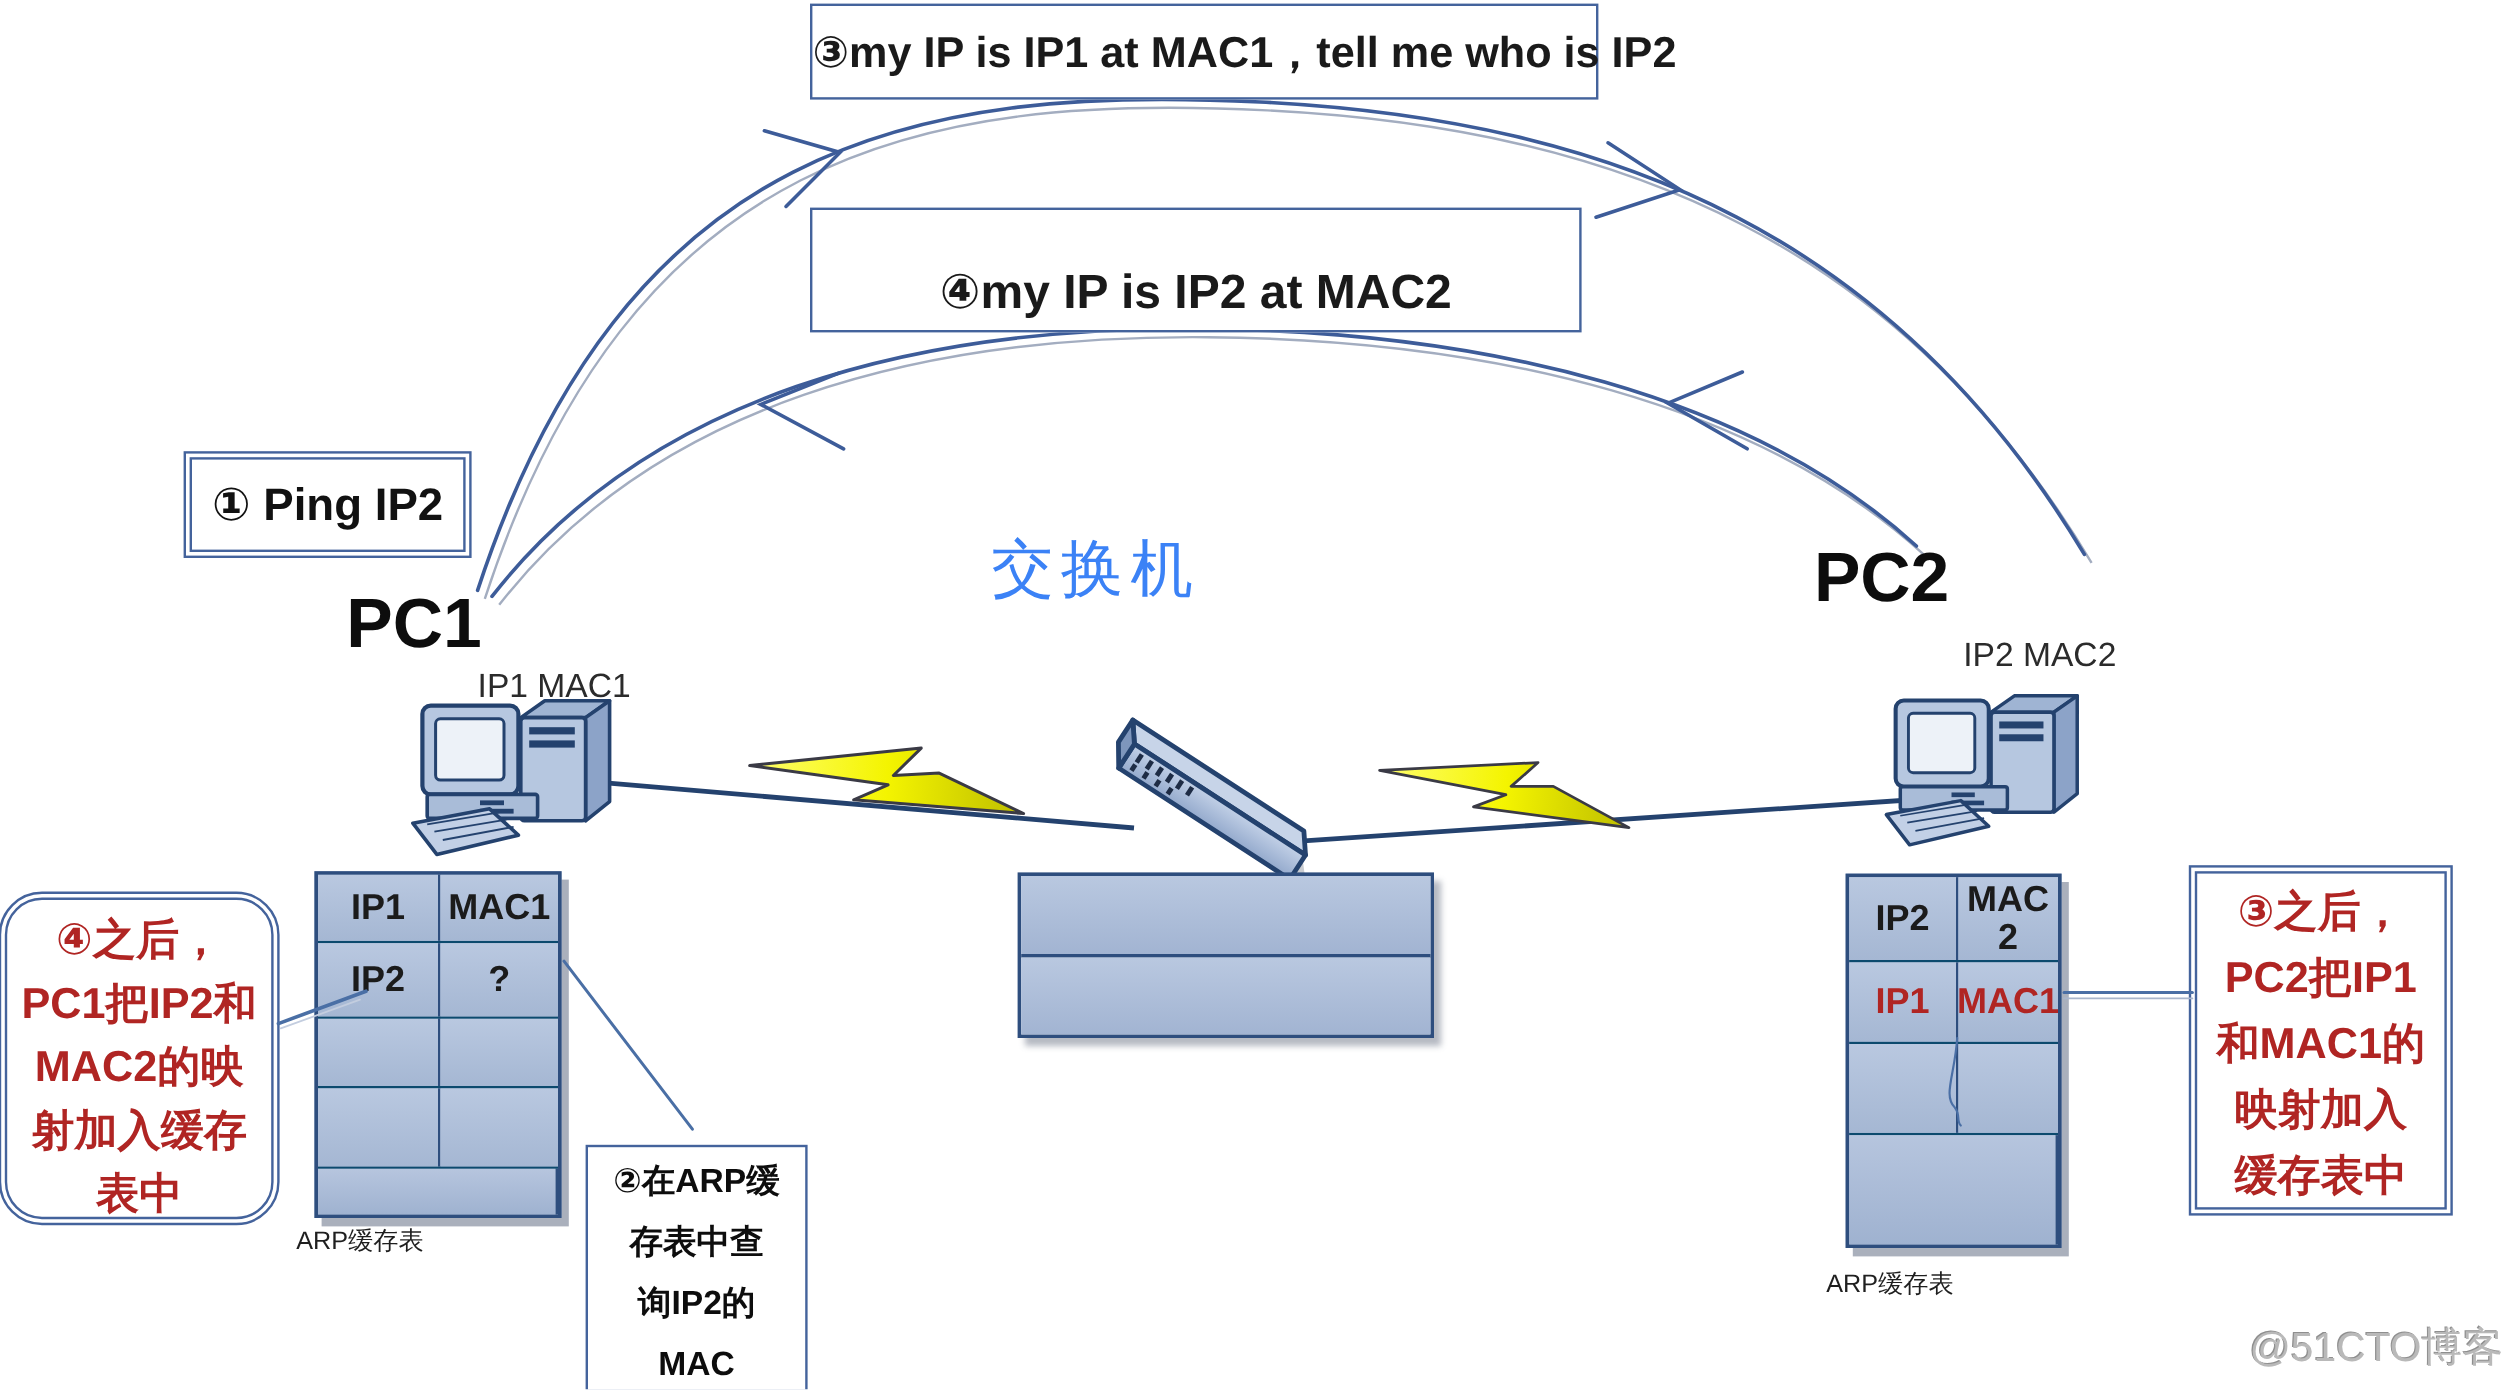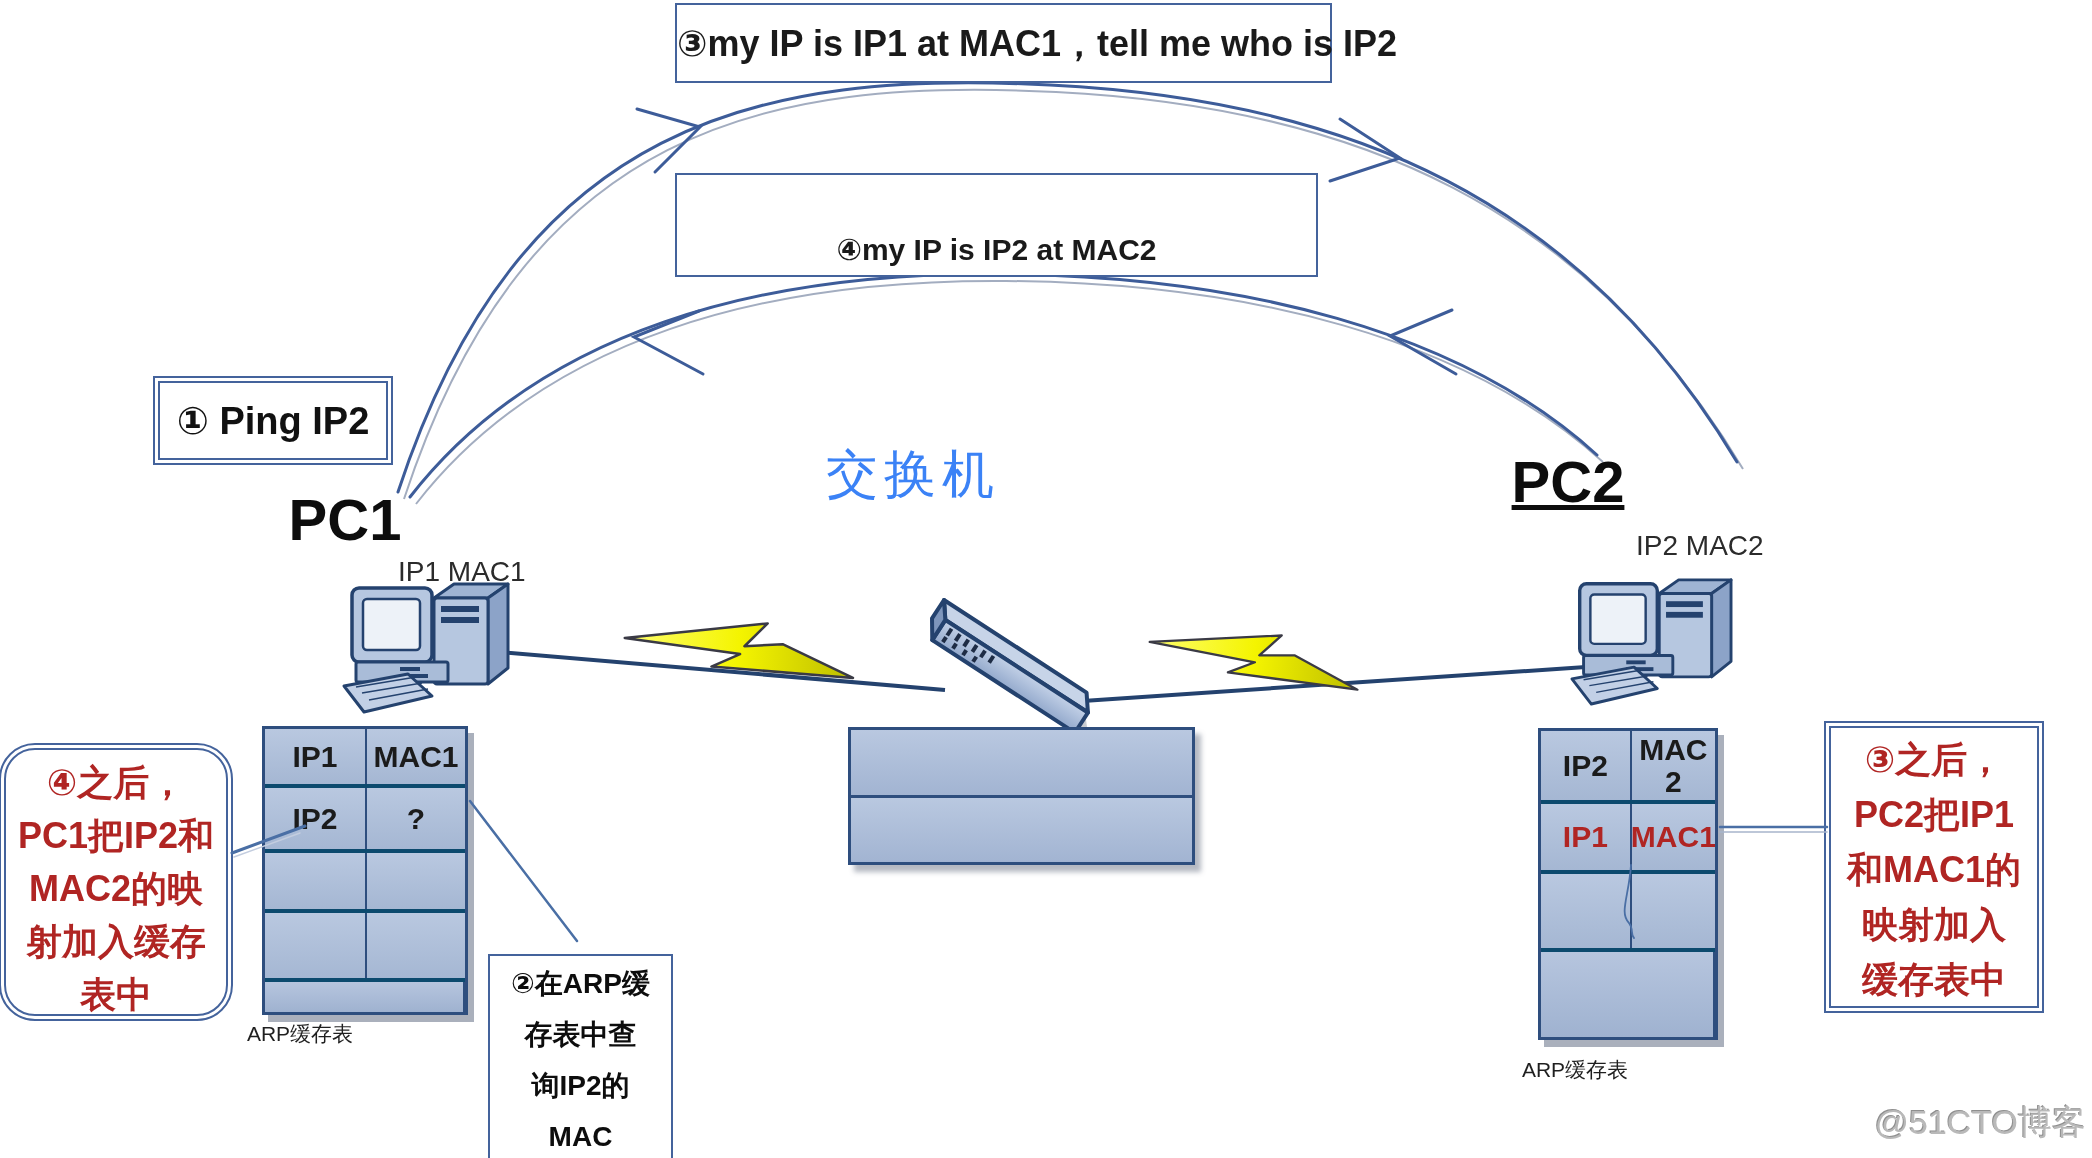--- a/index.html
+++ b/index.html
@@ -6,38 +6,38 @@
   body{font-family:"Liberation Sans","DejaVu Sans",sans-serif;}
   .canvas{position:relative;width:2092px;height:1158px;background:#ffffff;overflow:hidden;}
   svg.layer{position:absolute;left:0;top:0;pointer-events:none;}
   .under{z-index:1;} .over{z-index:3;}
 
   .abs{position:absolute;box-sizing:border-box;}
 
   
   .msg-box{border:2px solid #44639C;background:#ffffff;z-index:2;color:#1a1a1a;font-weight:700;}
   .msg3{left:675px;top:3px;width:657px;height:80px;font-size:36px;line-height:78px;text-align:center;white-space:nowrap;overflow:visible;}
-  .msg4{left:675px;top:173px;width:643px;height:104px;font-size:30px;display:flex;align-items:flex-end;justify-content:center;padding-bottom:8px;}
+  .msg4{left:675px;top:173px;width:643px;height:104px;font-size:40px;display:flex;align-items:flex-end;justify-content:center;padding-bottom:8px;}
   .ping-box{left:158px;top:381px;width:230px;height:79px;border:2px solid #44639C;outline:2px solid #44639C;outline-offset:3px;background:#fff;z-index:2;
             font-size:38px;font-weight:700;color:#111;display:flex;align-items:center;justify-content:center;white-space:nowrap;}
 
   
   .dev-name{z-index:2;font-weight:700;color:#0d0d0d;font-size:58px;text-align:center;}
   .pc1-name{left:275px;top:486px;width:140px;}
-  .pc2-name{left:1488px;top:448px;width:160px;text-decoration:underline;}
+  .pc2-name{left:1488px;top:448px;width:160px;}
   .dev-addr{z-index:2;font-size:28px;color:#2b2b2b;white-space:nowrap;}
   .pc1-addr{left:398px;top:556px;}
   .pc2-addr{left:1636px;top:530px;}
   .switch-name{left:806px;top:440px;width:214px;z-index:2;font-size:52px;color:#3b82f6;text-align:center;letter-spacing:6px;}
 
   
   .arp-table{z-index:2;border:3px solid #2E4E7E;box-shadow:6px 7px 0 #aab0bc;background:#AFC0DA;display:flex;flex-direction:column;}
   .arp-left{left:262px;top:726px;width:206px;height:289px;}
   .arp-right{left:1538px;top:728px;width:180px;height:312px;}
-  .arp-row{display:flex;border-bottom:4px solid #0c4a6e;flex:0 0 auto;}
+  .arp-row{display:flex;border-bottom:2px solid #0c4a6e;flex:0 0 auto;}
   .arp-row.last{border-bottom:none;flex:1 1 auto;}
   .arp-cell{display:flex;align-items:center;justify-content:center;border-right:2px solid #2E4E7E;
             background:linear-gradient(180deg,#B9C8E0 0%,#A5B7D3 100%);
             font-size:30px;font-weight:600;color:#1b1b1b;text-align:center;line-height:1.05;overflow:hidden;}
   .arp-cell.c1{flex:0 0 50%;} .arp-cell.c2{flex:1 1 auto;border-right:none;}
   .arp-right .arp-cell.c1{flex:0 0 51%;}
   .arp-cell.hl{color:#B02523;font-weight:700;}
   .arp-merged{flex:1 1 auto;background:linear-gradient(180deg,#B6C5DE 0%,#9FB2D0 100%);border-bottom:none;}
   .arp-caption{z-index:2;font-size:21px;color:#1f1f1f;text-align:center;white-space:nowrap;}
   .cap-left{left:225px;top:1020px;width:150px;}

